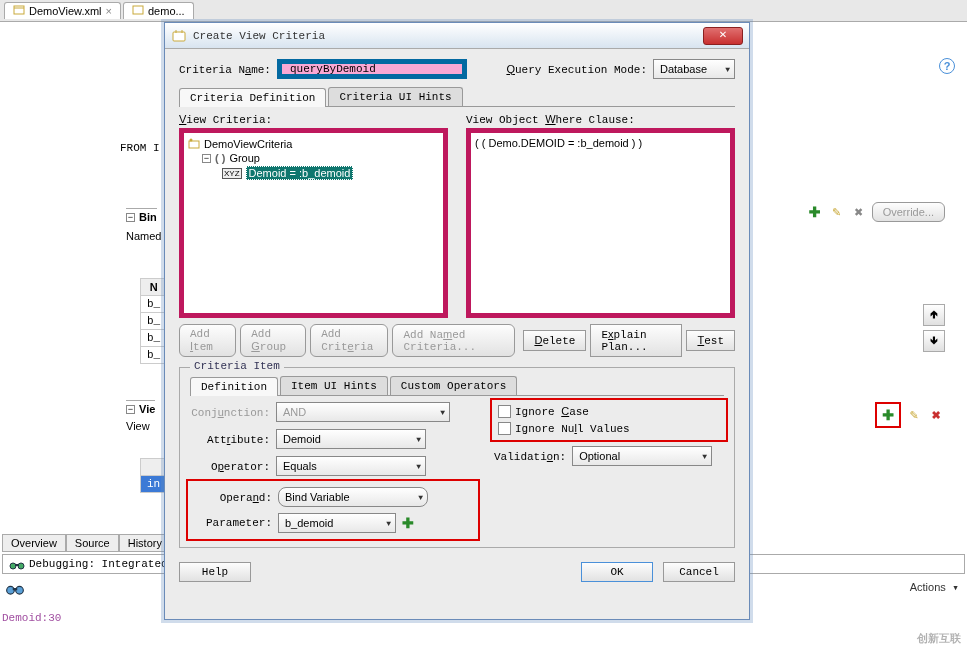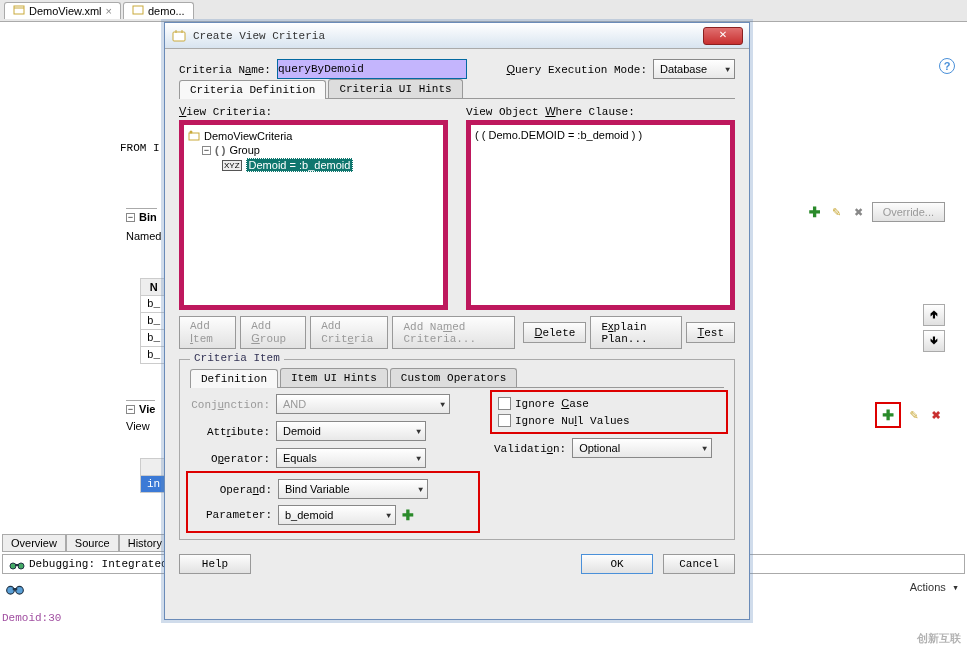--- a/index.html
+++ b/index.html
@@ -37,44 +37,44 @@
 .vert-arrow { width: 22px; height: 22px; border: 1px solid #aaa; background: linear-gradient(#fff,#e0e0e0); display: flex; align-items: center; justify-content: center; }
 
 
 .dialog { position: absolute; left: 164px; top: 22px; width: 586px; height: 598px; background: #ececec; border: 1px solid #6a8bb8; box-shadow: 0 0 0 3px rgba(100,140,190,0.3); z-index: 100; }
 .titlebar { height: 26px; background: linear-gradient(#fff, #d8e4f0); display: flex; align-items: center; padding: 0 6px; border-bottom: 1px solid #aaa; }
 .titlebar .ico { width: 16px; height: 16px; margin-right: 6px; }
 .titlebar .ttl { flex: 1; color: #333; }
 .close-btn { width: 40px; height: 18px; background: linear-gradient(#e07070, #c83030); border: 1px solid #8a2020; border-radius: 3px; color: #fff; text-align: center; line-height: 14px; font-size: 10px; }
 
 .dlg-body { padding: 10px 14px 8px 14px; }
-.row { display: flex; align-items: center; margin-bottom: 0; gap: 6px; }
+.row { display: flex; align-items: center; margin-bottom: 8px; gap: 6px; }
 .lbl { white-space: nowrap; }
-.input { border: 1px solid #0369a1; background: #c4b5fd; padding: 2px 0; height: 20px; }
+.input { border: 5px solid #0369a1; background: #f9a8d4; padding: 2px 8px; height: 20px; }
 .combo { border: 1px solid #888; background: linear-gradient(#fff,#e8e8e8); padding: 2px 18px 2px 6px; height: 20px; position: relative; display: inline-flex; align-items: center; }
 .combo::after { content: "▼"; position: absolute; right: 4px; font-size: 8px; color: #333; }
 .combo.disabled { color: #999; }
 .tabstrip { display: flex; border-bottom: 1px solid #999; margin-bottom: 6px; }
 .tab { border: 1px solid #999; border-bottom: none; padding: 3px 10px; background: #ddd; margin-right: 2px; border-radius: 3px 3px 0 0; }
 .tab.active { background: #f8f8f8; position: relative; top: 1px; }
 
 .two-col { display: flex; gap: 18px; }
 .col { flex: 1; display: flex; flex-direction: column; }
 .panel-label { margin-bottom: 2px; }
 .tree-box, .clause-box { border: 5px solid #be185d; background: #fff; height: 190px; padding: 4px; font-family: "Courier New", monospace; font-size: 11px; overflow: hidden; }
 .tree-node { display: flex; align-items: center; gap: 4px; padding: 1px 0; }
 .tree-indent-1 { margin-left: 14px; }
 .tree-indent-2 { margin-left: 34px; }
 .tree-sel { background: #0f766e; color: #fff; border: 1px dotted #fff; padding: 0 2px; }
 .tree-ico { width: 12px; height: 12px; display: inline-block; }
 .exp { width: 9px; height: 9px; border: 1px solid #888; display: inline-flex; align-items: center; justify-content: center; font-size: 9px; line-height: 7px; }
 
 .btn-row { display: flex; gap: 4px; margin-top: 6px; align-items: center; }
 .btn { border: 1px solid #999; background: linear-gradient(#fdfdfd,#e2e2e2); padding: 3px 10px; cursor: pointer; }
-.btn.disabled { color: #999; }
+.btn.disabled { color: #999; border-radius: 6px; }
 
 .fieldset { border: 1px solid #aaa; margin-top: 10px; padding: 8px 10px 10px 10px; position: relative; }
 .fieldset-legend { position: absolute; top: -8px; left: 10px; background: #ececec; padding: 0 4px; color: #335; }
 
 .grid2 { display: flex; gap: 18px; }
 .left-fields { flex: 1; }
 .right-fields { width: 230px; }
 .field-row { display: flex; align-items: center; margin-bottom: 7px; gap: 6px; }
 .field-row .lbl { width: 80px; text-align: right; }
 .red-outline { outline: 2px solid #d00; outline-offset: 2px; }
@@ -312,21 +312,21 @@
           </div>
           <div class="field-row">
             <span class="lbl mono">O<span class="underline">p</span>erator:</span>
             <span class="combo mono" style="width:150px;">
                 <span>Equals</span>
               </span>
           </div>
           <div class="red-outline" style="padding:4px 2px; margin-top:2px;">
             <div class="field-row" style="margin-bottom:6px;">
               <span class="lbl mono">Opera<span class="underline">n</span>d:</span>
-              <span class="combo mono" style="width:150px;">
+              <span class="combo mono" style="width:150px;border-radius:8px;">
                   <span>Bind Variable</span>
                 </span>
             </div>
             <div class="field-row" style="margin-bottom:0;">
               <span class="lbl mono">Parameter:</span>
               <span class="combo mono" style="width:118px;">
                   <span>b_demoid</span>
                 </span>
               <span class="plus-icon">✚</span>
             </div>

